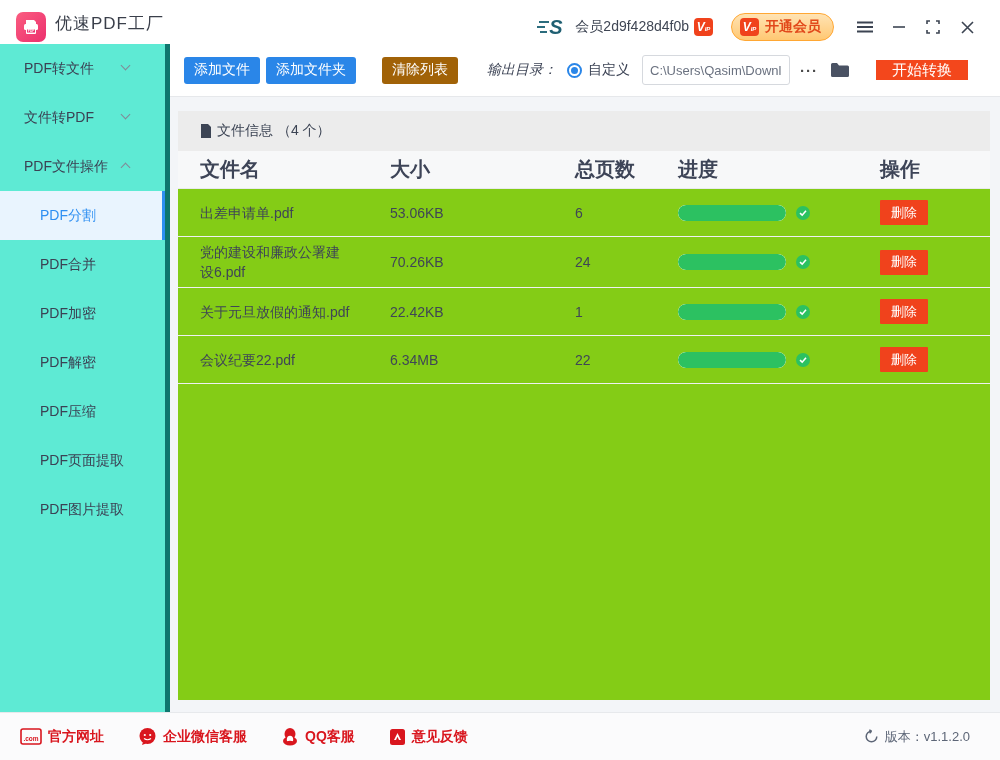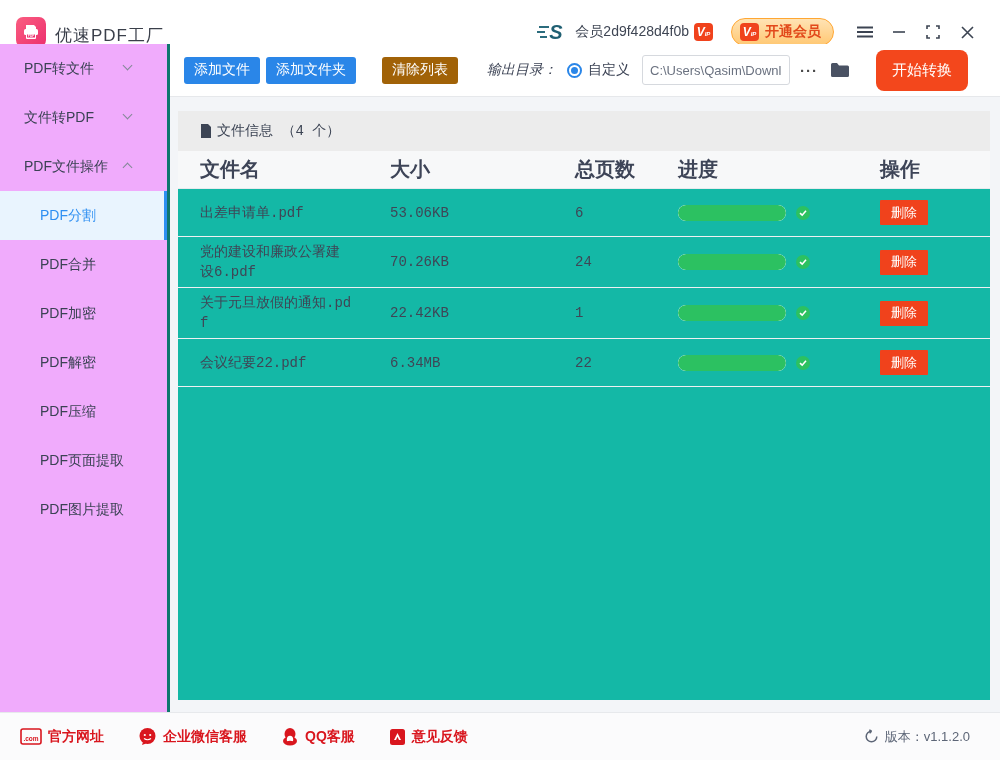--- a/index.html
+++ b/index.html
@@ -1,44 +1,44 @@
 <!DOCTYPE html>
 <html><head>
 <meta charset="utf-8">
 <style>
   * { margin:0; padding:0; box-sizing:border-box; }
   html,body { width:1000px; height:760px; }
   body { font-family:"Liberation Sans","DejaVu Sans",sans-serif; color:#3c4354; background:#fff; overflow:hidden; }
   .app { position:relative; width:1000px; height:760px; background:#fff; }
 
   
-  .titlebar { position:absolute; left:0; top:4px; width:1000px; height:44px; background:#fff;
-              border-bottom:1px solid #e1e5ea; display:flex; align-items:flex-end; padding:0 16px; }
+  .titlebar { position:absolute; left:0; top:12px; width:1000px; height:44px; background:#fff;
+              border-bottom:1px solid #e1e5ea; display:flex; align-items:flex-start; padding:0 16px; }
   .logo { width:30px; height:30px; border-radius:7px; background:linear-gradient(135deg,#fa5d80,#ec2f6e);
           display:flex; align-items:center; justify-content:center; flex:0 0 auto; }
   .app-title { font-size:17px; color:#3a3f4a; margin-left:9px; letter-spacing:1px; }
   .tb-right { margin-left:auto; display:flex; align-items:center; }
   .swoosh { width:30px; height:26px; margin-right:8px; }
   .member-text { font-size:14px; color:#3f4654; }
   .vip-badge { display:inline-flex; align-items:baseline; justify-content:center; background:#f0421c; color:#fff;
                border-radius:4px; width:19px; height:18px; margin-left:5px; font-weight:bold; line-height:18px; }
   .vip-badge .v { font-size:12px; font-style:italic; }
   .vip-badge .ip { font-size:6px; font-style:italic; }
   .upgrade-pill { margin-left:18px; height:28px; border-radius:14px; border:1px solid #ffa733;
                   background:linear-gradient(180deg,#ffe3b4,#ffc873); display:flex; align-items:center;
                   padding:0 12px 0 8px; cursor:pointer; }
   .upgrade-pill .vip-badge { margin:0 6px 0 0; }
   .upgrade-label { font-size:14px; color:#e2491b; font-weight:bold; }
   .winctl { display:flex; align-items:center; margin-left:14px; }
   .winctl .wbtn { width:34px; height:30px; display:flex; align-items:center; justify-content:center; cursor:pointer; }
   .winctl svg { display:block; }
 
   
-  .sidebar { position:absolute; left:0; top:44px; width:170px; height:668px; background:#f0abfc;
-             border-right:3px solid #0f766e; }
+  .sidebar { position:absolute; left:0; top:44px; width:170px; height:668px; background:#5eead4;
+             border-right:5px solid #0f766e; }
   .side-item { height:49px; display:flex; align-items:center; font-size:14px; color:#3b4254; cursor:pointer; position:relative; }
   .side-group { padding-left:24px; }
   .side-sub { padding-left:40px; }
   .side-sub.active { background:#e9f4fe; color:#2e8ff2; }
   .side-sub.active::after { content:""; position:absolute; right:0; top:0; width:3px; height:100%; background:#2e8ff2; }
   .chev { position:absolute; right:36px; width:7px; height:7px; border-right:1.5px solid #828896; border-bottom:1.5px solid #828896; }
   .chev.down { transform:rotate(45deg); top:18px; }
   .chev.up { transform:rotate(-135deg); top:22px; }
 
   
@@ -51,26 +51,26 @@
   .out-label { font-size:14px; color:#3b4254; margin-left:auto;font-style:italic; }
   .radio { width:15px; height:15px; border-radius:50%; border:2px solid #2a86e8; margin-left:10px;
            display:flex; align-items:center; justify-content:center; cursor:pointer; }
   .radio .dot { width:7px; height:7px; border-radius:50%; background:#2a86e8; }
   .radio-label { font-size:14px; color:#3b4254; margin-left:6px; }
   .path-input { width:148px; height:30px; border:1px solid #d6d9de; border-radius:3px; margin-left:12px;
                 font-size:13px; color:#6b7280; padding:0 7px; font-family:inherit; outline:none; }
   .ellipsis-btn { font-size:15px; color:#4a4a4a; letter-spacing:1px; margin-left:10px; background:none; border:none;
                   cursor:pointer; font-weight:bold; font-family:inherit; }
   .folder-btn { margin-left:12px; cursor:pointer; display:flex; align-items:center; background:none; border:none; }
-  .btn-convert { background:#f3471c; height:41px; border-radius:8px; font-size:15px; padding:0 16px; margin-left:26px;text-align:right; }
+  .btn-convert { background:#f3471c; height:20px; border-radius:0; font-size:15px; padding:0 16px; margin-left:26px;text-align:right; }
 
   
   .content { position:absolute; left:170px; top:97px; width:830px; height:615px; background:#f3f5f8;
              padding:14px 10px 12px 8px; }
-  .panel { width:100%; height:100%; background:#14b8a6; display:flex; flex-direction:column;font-family:Liberation Mono, monospace; }
+  .panel { width:100%; height:100%; background:#84cc16; display:flex; flex-direction:column; }
   .info-bar { height:40px; background:#ececec; display:flex; align-items:center; padding-left:22px; flex:0 0 auto; }
   .info-bar svg { margin-right:5px; }
   .info-label { font-size:14px; color:#3c4454; }
   .thead, .trow { display:grid; grid-template-columns:190px 185px 103px 202px 1fr; padding-left:22px; align-items:center; }
   .thead { height:38px; background:#f7f8f9; border-bottom:1px solid #e8eaed; font-size:20px; font-weight:bold; color:#3d4457; flex:0 0 auto; }
   .trow { min-height:48px; border-bottom:1px solid #eef0f2; font-size:14px; color:#3f4656; }
   .td.name { max-width:152px; word-break:break-all; line-height:20px; padding:5px 0; }
   .progress-cell { display:flex; align-items:center; }
   .ptrack { width:108px; height:16px; border-radius:8px; background:#e9f7ef; overflow:hidden; }
   .pbar { height:100%; border-radius:8px; background:#2cc161; }

